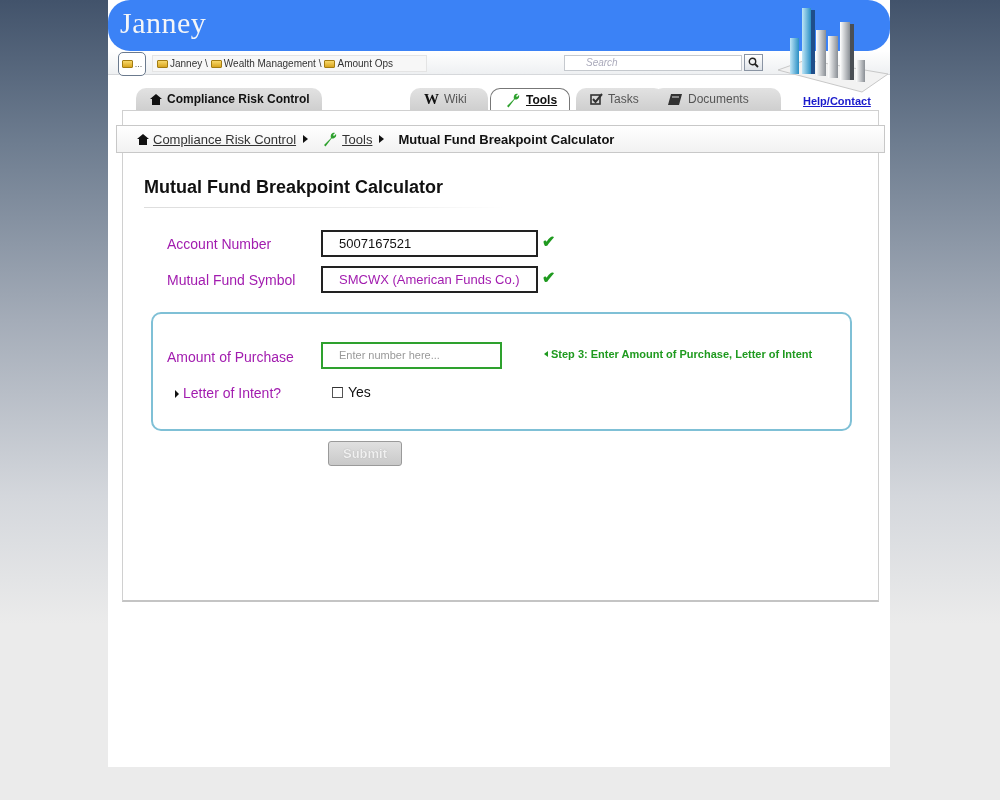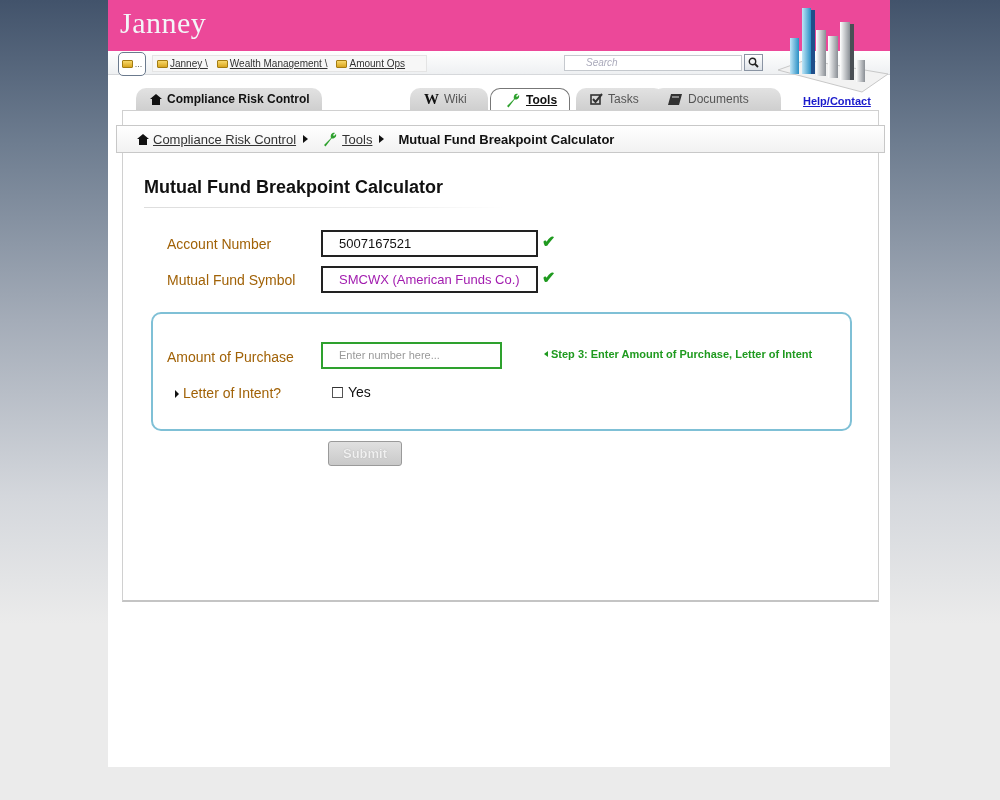--- a/index.html
+++ b/index.html
@@ -8,42 +8,42 @@
       font-family: "Liberation Sans", sans-serif;
       background: linear-gradient(to bottom, #42536b 0%, #6e7d90 18%, #a4acb8 40%, #d4d7dc 62%, #ebebeb 78%, #ebebeb 100%);
       position: relative;
     }
     .page {
       position: absolute; left: 108px; top: 0; width: 782px; height: 767px;
       background: #fff;
     }
     .banner {
       position: absolute; left: 0; top: 0; width: 782px; height: 51px;
-      background: #ec4899;
+      background: #3b82f6;
+      border-radius: 22px;
     }
     .logo {
       position: absolute; left: 12px; top: 6px;
       font-family: "Liberation Serif", serif; font-size: 30px; color: #f3f5f8;
       letter-spacing: 0.5px;
     }
     .addrbar {
       position: absolute; left: 0; top: 51px; width: 782px; height: 24px;
       background: linear-gradient(#ffffff, #eef0f2); border-bottom: 1px solid #d6d8db;
     }
     .addr-btn {
       position: absolute; left: 10px; top: 1px; width: 28px; height: 24px;
       border: 1px solid #6b7a8e; border-radius: 5px; background: #fff;
       font-size: 9px; color: #555; display: flex; align-items: center; justify-content: center;
     }
     .addr-path {
       position: absolute; left: 44px; top: 4px; height: 17px; width: 275px;
       background: #f7f7f7; border: 1px solid #e4e4e4;
-      font-size: 10px; color: #333; display: flex; align-items: center; padding-left: 4px; gap: 9px;
+      font-size: 10px; color: #333; display: flex; align-items: center; padding-left: 4px; gap: 3px;
       white-space: nowrap;
-      text-decoration: underline;
     }
     .folder-icon {
       display: inline-block; width: 11px; height: 8px; background: linear-gradient(#f8d86a, #d9a520);
       border: 1px solid #a47d12; border-radius: 1px; margin-right: 2px; vertical-align: middle;
     }
     .search {
       position: absolute; left: 456px; top: 4px; width: 178px; height: 16px;
       border: 1px solid #c5c9ce; background: #fff; font-size: 10px; font-style: italic; color: #aab;
       padding-left: 21px; line-height: 14px;
     }
@@ -80,21 +80,21 @@
     .crumb-link { color: #333; text-decoration: underline; }
     .crumb-current { font-weight: bold; color: #111; margin-left: 6px; }
     .tri-right { display: inline-block; width: 0; height: 0; border-top: 4px solid transparent; border-bottom: 4px solid transparent; border-left: 5px solid #111; margin: 0 4px 0 3px; }
     .title {
       position: absolute; left: 36px; top: 177px; font-size: 18px; font-weight: bold; color: #111;
     }
     .title-rule {
       position: absolute; left: 36px; top: 207px; width: 360px; height: 1px;
       background: linear-gradient(to right, #ddd, #eee 70%, transparent);
     }
-    .label { position: absolute; font-size: 14px; color: #a16207; }
+    .label { position: absolute; font-size: 14px; color: #a21caf; }
     .field {
       position: absolute; height: 27px; border: 2px solid #222; background: #fff;
       font-size: 13px; color: #111; padding-left: 16px; line-height: 23px;
     }
     .field.muted { color: #a21caf; }
     .field.green { border-color: #2ea12e; color: #999; font-size: 11px; }
     .check { position: absolute; color: #1f9a1f; font-size: 16px; font-weight: bold; }
     .step-box {
       position: absolute; left: 43px; top: 312px; width: 701px; height: 119px;
       border: 2px solid #7fc0d6; border-radius: 10px;

